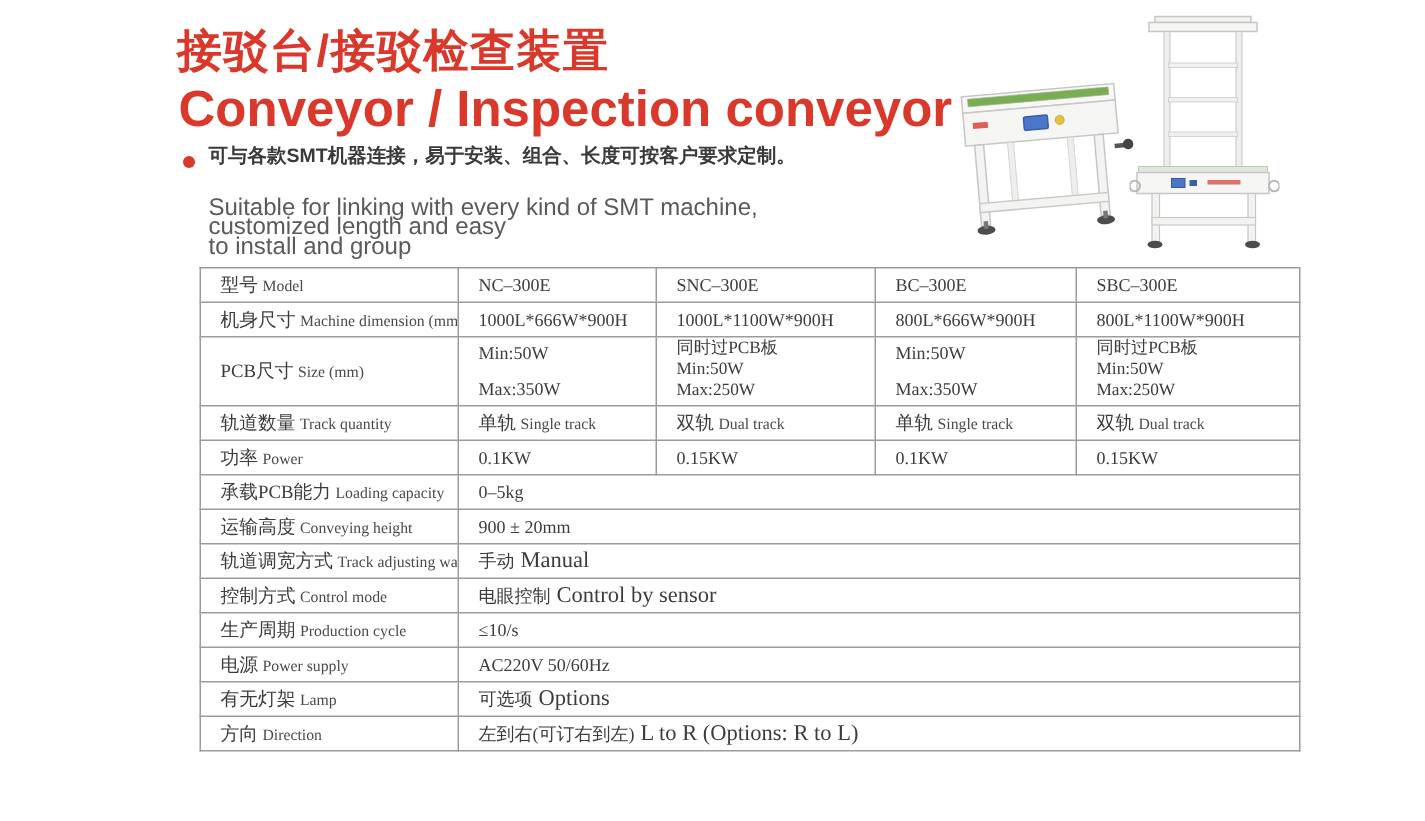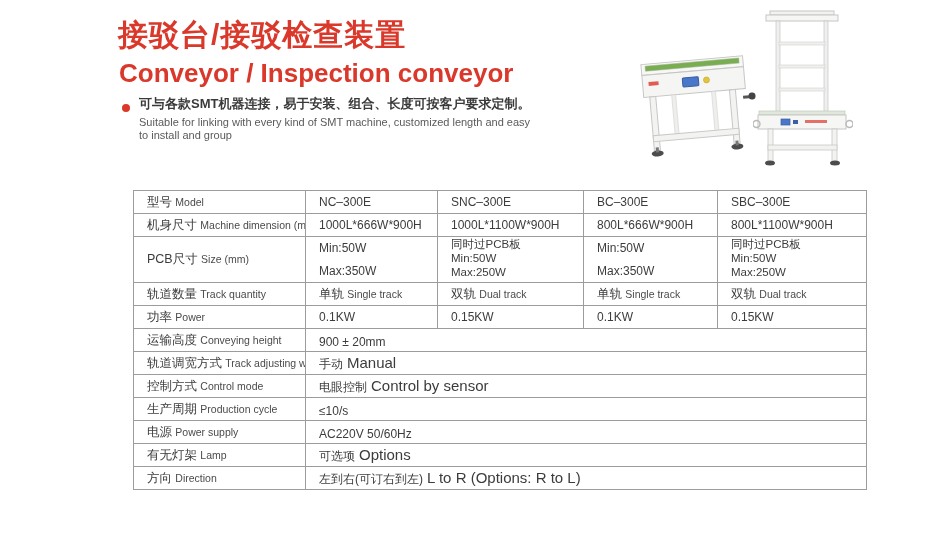--- a/index.html
+++ b/index.html
@@ -8,38 +8,38 @@
     font-family:"Liberation Sans","DejaVu Sans",sans-serif;
     -webkit-font-smoothing:antialiased;
   }
   
   .title-cn{
     position:absolute;left:118px;top:12px;
     font-size:30px;line-height:46px;font-weight:bold;color:#d9382a;letter-spacing:1px;
   }
   .title-en{
     position:absolute;left:119px;top:58px;
-    font-size:26px;line-height:30px;font-weight:bold;color:#d9382a;letter-spacing:0px;
+    font-size:34px;line-height:30px;font-weight:bold;color:#d9382a;letter-spacing:0px;
   }
   .feature{position:absolute;left:122px;top:96px;width:430px;}
   .feature-row{display:flex;align-items:flex-end;}
   .bullet-dot{
     width:8px;height:8px;border-radius:50%;background:#d9382a;
     margin:4px 9px 0 0;flex:0 0 auto;
   }
   .feature-cn{font-size:13px;font-weight:bold;color:#3a3a3a;line-height:16px;}
   .feature-en{
-    margin-left:17px;margin-top:4px;font-size:11px;color:#5a5a5a;line-height:13px;
+    margin-left:17px;margin-top:20px;font-size:16px;color:#5a5a5a;line-height:13px;
   }
   
   .photo{position:absolute;}
   
   table.spec{
-    position:absolute;left:133px;top:190px;width:733px;
-    border-collapse:collapse;table-layout:fixed;
+    position:absolute;left:133px;top:178px;width:733px;
+    border-collapse:collapse;table-layout:fixed;font-family:Liberation Serif, serif;
   }
   table.spec td{
     border:1px solid #9c9c9c;
     height:22px;vertical-align:middle;
     padding:0 2px 0 13px;
     font-size:12px;color:#3c3c3c;
     white-space:nowrap;overflow:hidden;
   }
   table.spec td.lbl{padding-left:13px;}
   .cn{font-size:12.5px;color:#3c3c3c;}
@@ -223,20 +223,29 @@
       <span class="en">Power</span>
     </td>
     <td>0.1KW</td>
     <td>0.15KW</td>
     <td>0.1KW</td>
     <td>0.15KW</td>
   </tr>
 
   <tr>
     <td class="lbl">
+      <span class="cn">承载PCB能力</span>
+      <span class="en">Loading capacity</span>
+    </td>
+    <td class="span-cell" colspan="4">
+      <span>0–5kg</span><span class="sp-en"></span>
+    </td>
+  </tr>
+  <tr>
+    <td class="lbl">
       <span class="cn">运输高度</span>
       <span class="en">Conveying height</span>
     </td>
     <td class="span-cell" colspan="4">
       <span>900 ± 20mm</span><span class="sp-en"></span>
     </td>
   </tr>
   <tr>
     <td class="lbl">
       <span class="cn">轨道调宽方式</span>

